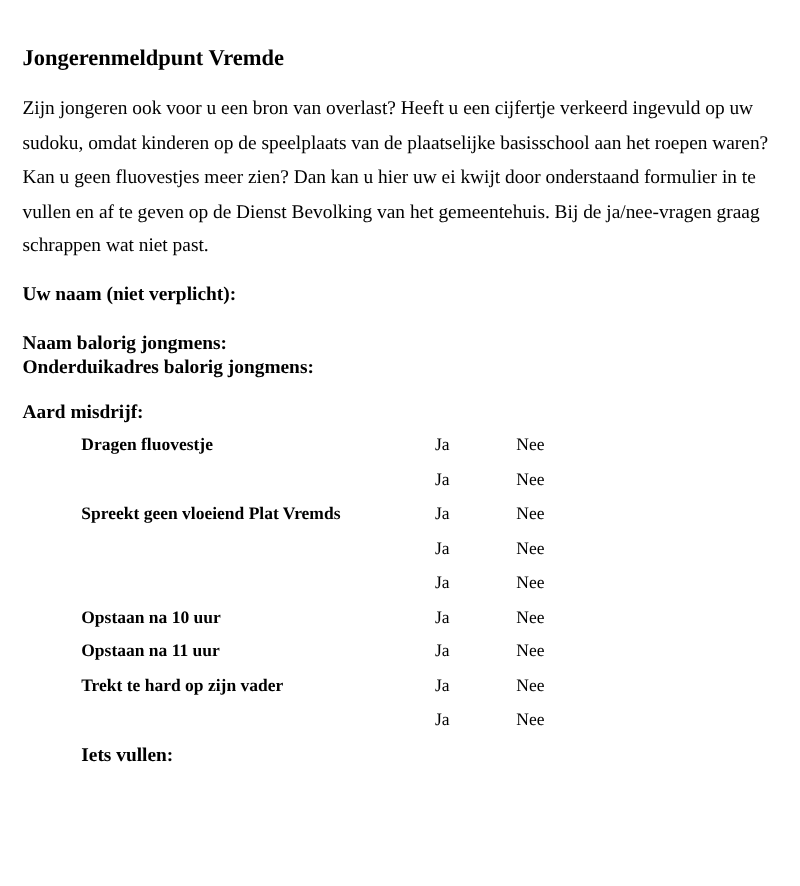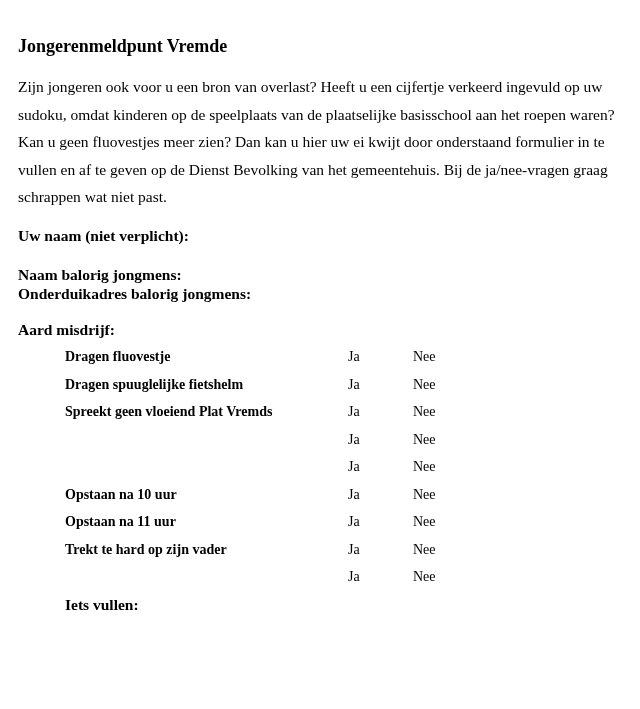--- a/index.html
+++ b/index.html
@@ -95,21 +95,20 @@
   <div class="field" style="top:265px;font-family:Liberation Serif, serif;">Naam balorig jongmens:</div>
   <div class="field" style="top:284px;">Onderduikadres balorig jongmens:</div>
   <div class="field" style="top:320px;">Aard misdrijf:</div>
 
   <div class="crime-row" style="top:347px;">
     <span class="crime-label">Dragen fluovestje</span>
     <span class="opt-ja">Ja</span>
     <span class="opt-nee">Nee</span>
   </div>
   <div class="crime-row" style="top:375px;">
-    <span class="crime-label">Dragen spuuglelijke fietshelm</span>
     <span class="opt-ja">Ja</span>
     <span class="opt-nee">Nee</span>
   </div>
   <div class="crime-row" style="top:402px;">
     <span class="crime-label">Spreekt geen vloeiend Plat Vremds</span>
     <span class="opt-ja">Ja</span>
     <span class="opt-nee">Nee</span>
   </div>
   <div class="crime-row" style="top:430px;">
     <span class="opt-ja">Ja</span>

